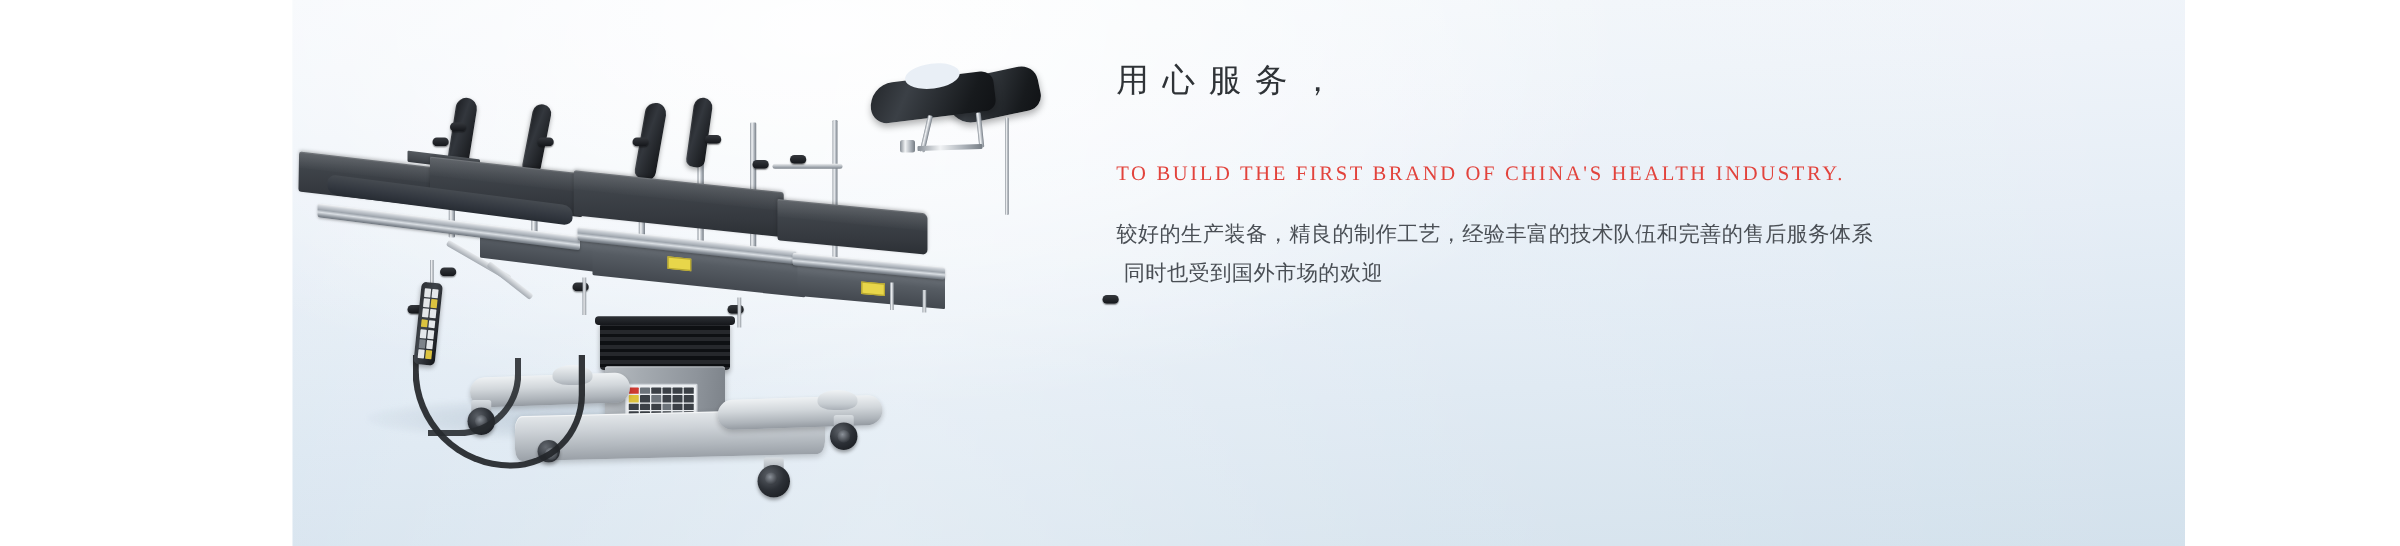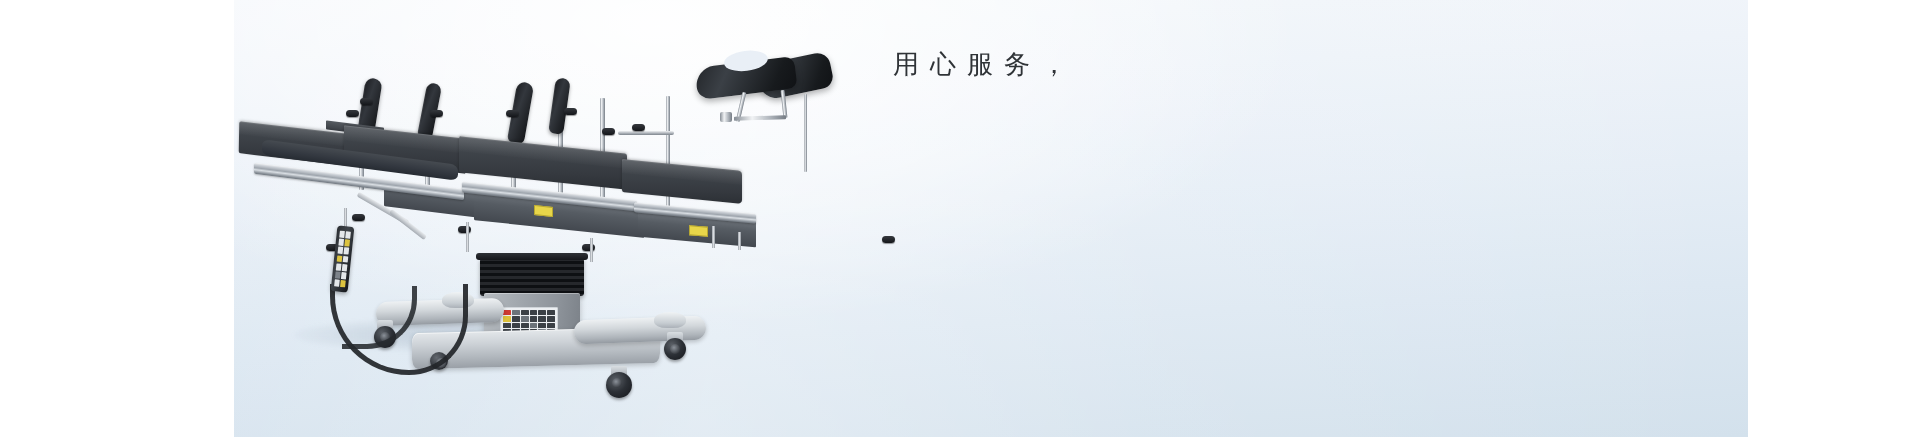--- a/index.html
+++ b/index.html
@@ -681,21 +681,24 @@
             <span class="pk yel"></span>
         </div>
       </div>
 
     </div>
 
     <div class="copy">
 
       <h2 class="headline">用心服务，</h2>
 
+      <p class="tagline">TO BUILD THE FIRST BRAND OF CHINA'S HEALTH INDUSTRY.</p>
 
       <div class="blurb">
+        <span class="bl">较好的生产装备，精良的制作工艺，经验丰富的技术队伍和完善的售后服务体系</span>
+        <span class="bl indent">同时也受到国外市场的欢迎</span>
       </div>
 
     </div>
 
   </div>
 
 </div>
 
 </body></html>

